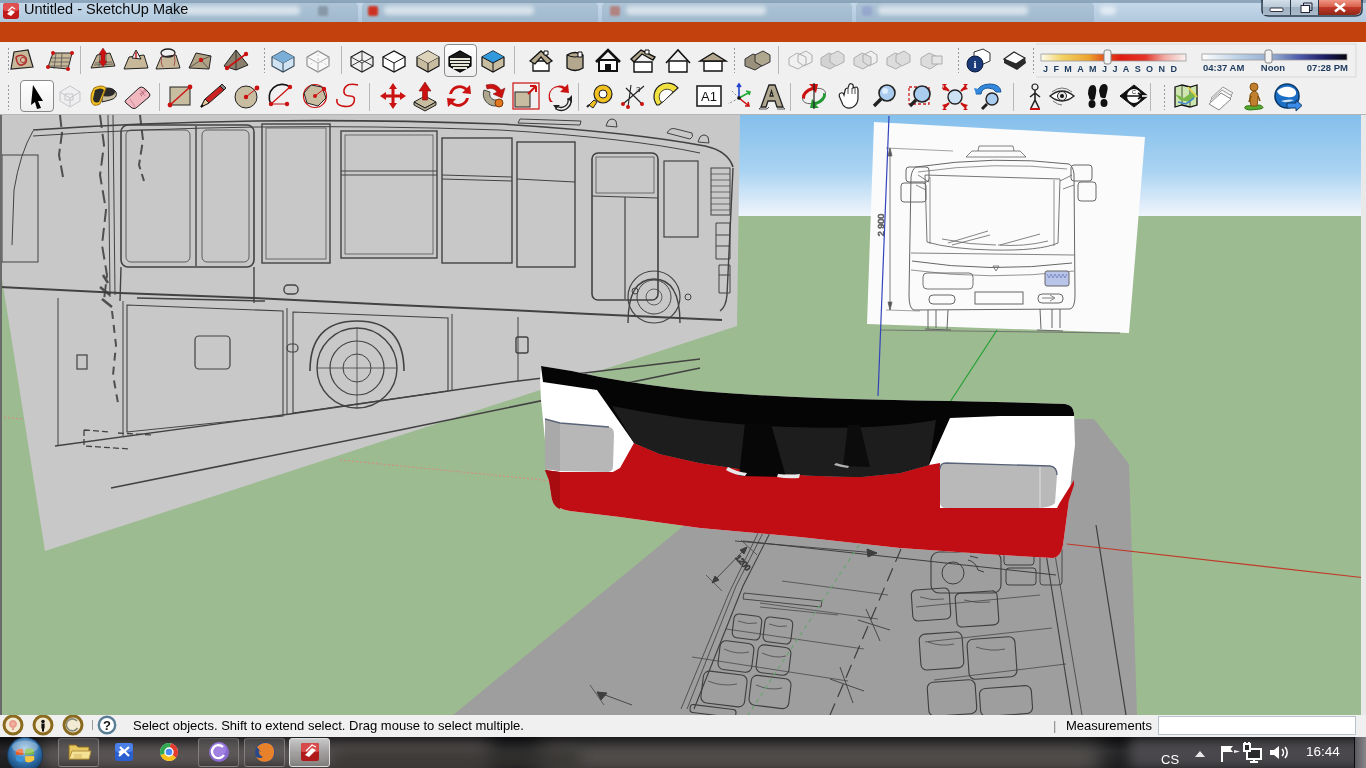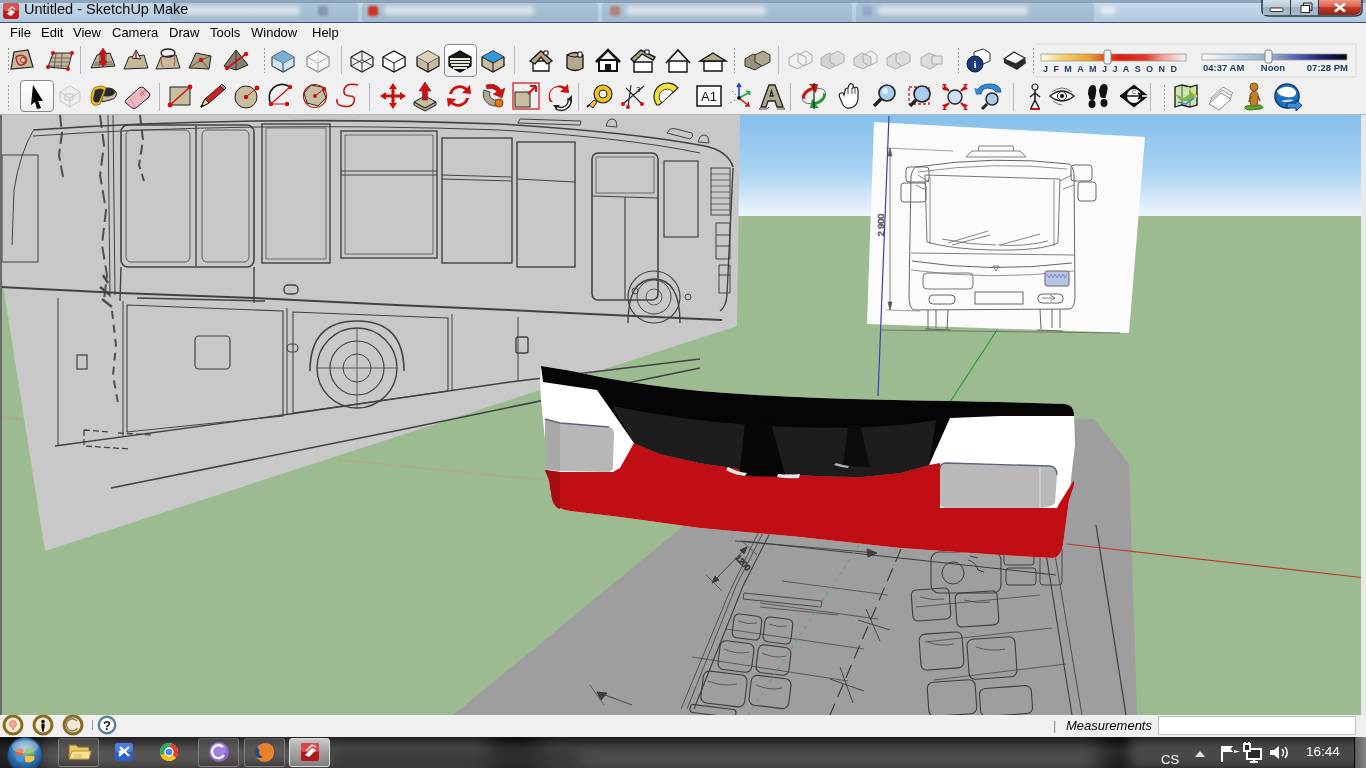--- a/index.html
+++ b/index.html
@@ -28,21 +28,21 @@
   .vsep { position:absolute; top:4px; width:1px; height:28px; background:#b8b8b8; }
   .dots { position:absolute; top:5px; width:3px; height:26px;
     background-image:radial-gradient(circle, #9a9a9a 1px, transparent 1px); background-size:3px 4px; }
   .pressed { position:absolute; background:linear-gradient(#ffffff,#eeeeee); border:1px solid #8a8a8a; border-radius:4px; }
   
   #viewport { position:absolute; left:0; top:115px; width:1366px; height:600px; }
   
   #statusbar { position:absolute; left:0; top:715px; width:1366px; height:22px; background:#f0f0f0;
     font-size:13px; color:#000; }
   #statustext { position:absolute; left:133px; top:3px; }
-  #measlabel { position:absolute; left:1066px; top:3px;font-style:italic; }
+  #measlabel { position:absolute; left:1066px; top:3px; }
   #measbox { position:absolute; left:1158px; top:1px; width:198px; height:19px; background:#fff; border:1px solid #b8c2cc; }
   
   #taskbar { position:absolute; left:0; top:737px; width:1366px; height:31px;
     background:linear-gradient(#0c0c0e,#28282a 45%,#1d1d1f); overflow:hidden; }
   .tbtn { position:absolute; top:1px; width:41px; height:29px; border-radius:3px;
     border:1px solid rgba(255,255,255,.25); background:linear-gradient(rgba(255,255,255,.14),rgba(255,255,255,.03) 50%,rgba(0,0,0,.1)); }
   .tray { position:absolute; color:#fff; font-size:13px; }
 </style>
 </head>
 <body>
@@ -93,30 +93,20 @@
       <line x1="57.5" y1="0" x2="57.5" y2="15" stroke="#2a3a4a"></line>
       <rect x="9" y="8" width="13" height="3.5" rx="1" fill="#fff" stroke="#334"></rect>
       <g stroke="#223" fill="none">
           <path d="M42.5 5.5 V3 H51 V10.5 H48.5"></path>
           <rect x="40" y="5.5" width="8.5" height="7" fill="#fff"></rect>
         </g>
       <path d="M74 3.5 L84 11.5 M84 3.5 L74 11.5" stroke="#fff" stroke-width="2.6" fill="none"></path>
     </svg>
   </div>
 
-  <div id="menubar">
-    <span style="left:10px">File</span>
-      <span style="left:41px">Edit</span>
-    <span style="left:73px">View</span>
-      <span style="left:112px">Camera</span>
-    <span style="left:169px">Draw</span>
-      <span style="left:210px">Tools</span>
-    <span style="left:251px">Window</span>
-      <span style="left:312px">Help</span>
-  </div>
 
   <div id="toolbar1">
     <div class="dots" style="left:7px"></div>
     <div class="vsep" style="left:80px"></div>
     <div class="dots" style="left:263px"></div>
     <div class="vsep" style="left:341px"></div>
     <div class="pressed" style="left:444px;top:2px;width:33px;height:33px;"></div>
     <div class="vsep" style="left:514px"></div>
     <div class="dots" style="left:733px"></div>
     <div class="vsep" style="left:778px"></div>
@@ -812,20 +802,21 @@
       <circle cx="43" cy="10" r="9" fill="#f2ead2" stroke="#8a6a1f" stroke-width="3"></circle>
       <circle cx="43" cy="6.5" r="1.8" fill="#111"></circle>
         <rect x="41.4" y="8.5" width="3.2" height="5" fill="#111"></rect>
         <rect x="42" y="13" width="2" height="3.5" fill="#111"></rect>
       <circle cx="73" cy="10" r="9" fill="#f2ead2" stroke="#8a6a1f" stroke-width="3"></circle>
       <path d="M77 6 a6 6 0 1 0 .5 7" fill="none" stroke="#8a8a7a" stroke-width="1.6"></path>
       <rect x="92" y="5" width="1" height="10" fill="#999"></rect>
       <circle cx="107" cy="10" r="8.2" fill="#fff" stroke="#5a7d96" stroke-width="2.4"></circle>
       <text x="107" y="14.5" font-size="13" font-weight="bold" text-anchor="middle" fill="#111" font-family="Liberation Sans">?</text>
     </svg>
+    <span id="statustext">Select objects. Shift to extend select. Drag mouse to select multiple.</span>
     <span style="position:absolute;left:1053px;top:3px;color:#888">|</span>
     <span id="measlabel">Measurements</span>
     <div id="measbox"></div>
   </div>
 
   <div id="taskbar">
     <div style="position:absolute;left:40px;top:6px;width:450px;height:26px;background:#6a6462;filter:blur(9px);opacity:.85"></div>
     <div style="position:absolute;left:540px;top:8px;width:560px;height:26px;background:#5e5a57;filter:blur(10px);opacity:.9"></div>
     <div style="position:absolute;left:1130px;top:2px;width:236px;height:29px;background:#4e4c50;filter:blur(6px);opacity:.9"></div>
     <div style="position:absolute;left:330px;top:14px;width:250px;height:16px;background:#34322f;filter:blur(8px);"></div>

